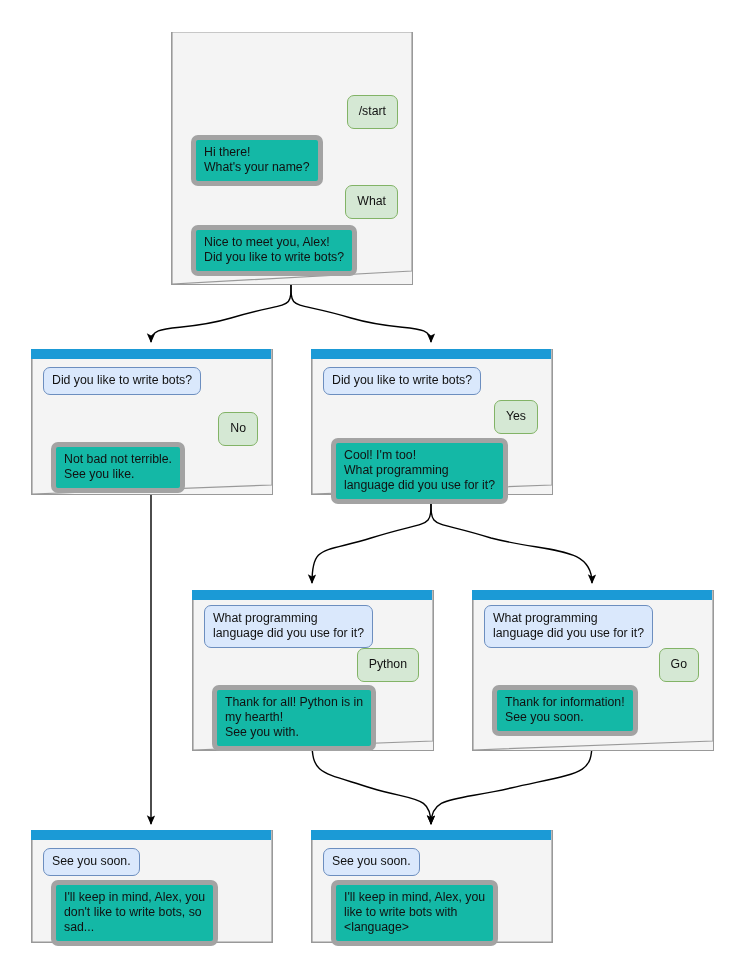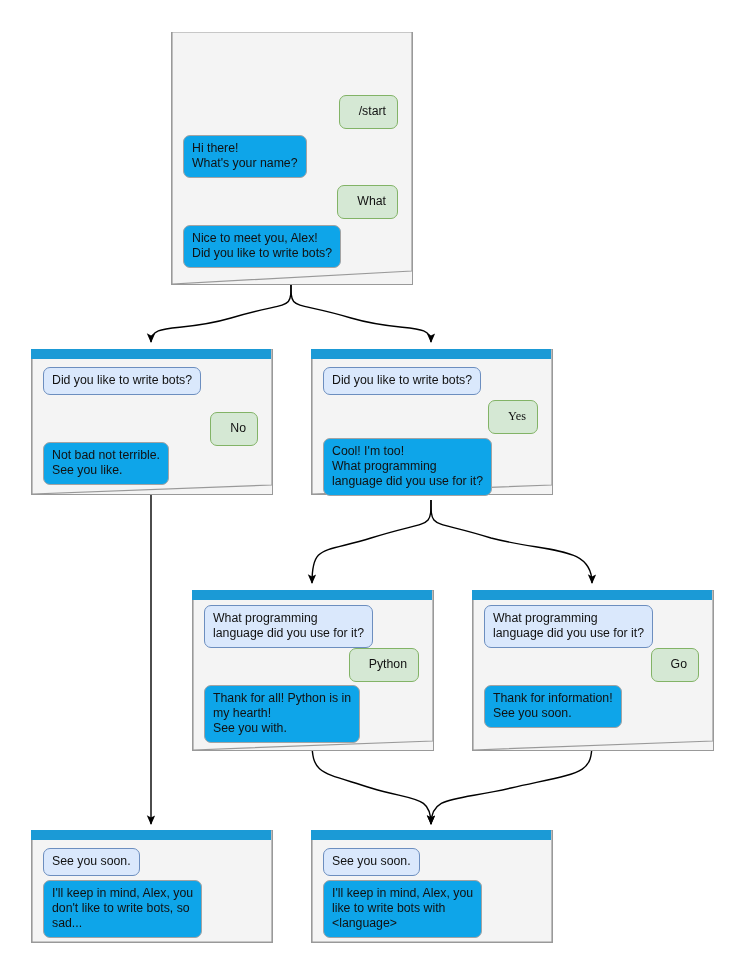--- a/index.html
+++ b/index.html
@@ -92,29 +92,29 @@
     position: absolute;
     box-sizing: border-box;
     border-radius: 7px;
     padding: 5px 8px 6px 8px;
     font-size: 12.3px;
     line-height: 15px;
     color: #111111;
     white-space: pre-line;
   }
   .msg.bot {
-    background: #0ea5e9;
-    border: 1px solid #a3a3a3;
-    left: 12px;
+    background: #14b8a6;
+    border: 5px solid #a3a3a3;
+    left: 20px;
   }
   .msg.user {
     background: #d5e8d4;
     border: 1px solid #82b366;
     right: 13px;
-    padding: 8px 11px 9px 19px;
+    padding: 8px 11px 9px 11px;
   }
   .msg.prompt {
     background: #dae8fc;
     border: 1px solid #6c8ebf;
     left: 12px;
   }
 </style>
 </head>
 <body>
 
@@ -169,21 +169,21 @@
     </div>
   </div>
 
   <div class="card" style="left:311px; top:349px; width:240px; height:145px;">
     <svg class="card-shape" viewBox="0 0 240 145" preserveAspectRatio="none">
       <polygon points="0,0 240,0 240,136 0,145" fill="#f4f4f4" stroke="#999999" stroke-width="1.2"></polygon>
     </svg>
     <div class="card-header header-thin"></div>
     <div class="card-body" style="top:10px; height:135px;">
       <div class="msg prompt" style="top:8px;">Did you like to write bots?</div>
-      <div class="msg user" style="top:41px;font-family:Liberation Serif, serif;">Yes</div>
+      <div class="msg user" style="top:41px;">Yes</div>
       <div class="msg bot" style="top:79px;">Cool! I'm too!
 What programming
 language did you use for it?</div>
     </div>
   </div>
 
   <div class="card" style="left:192px; top:590px; width:240px; height:160px;">
     <svg class="card-shape" viewBox="0 0 240 160" preserveAspectRatio="none">
       <polygon points="0,0 240,0 240,151 0,160" fill="#f4f4f4" stroke="#999999" stroke-width="1.2"></polygon>
     </svg>

